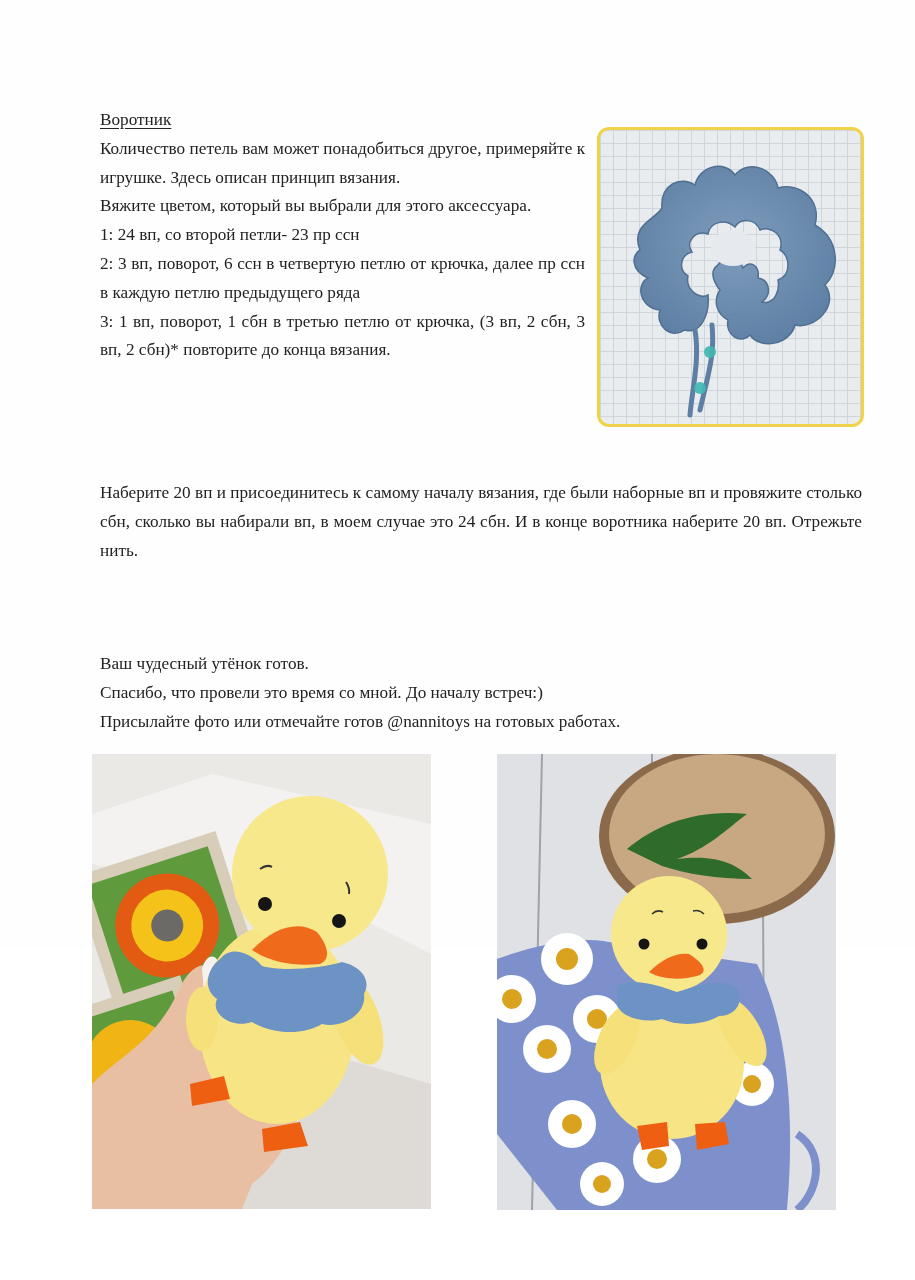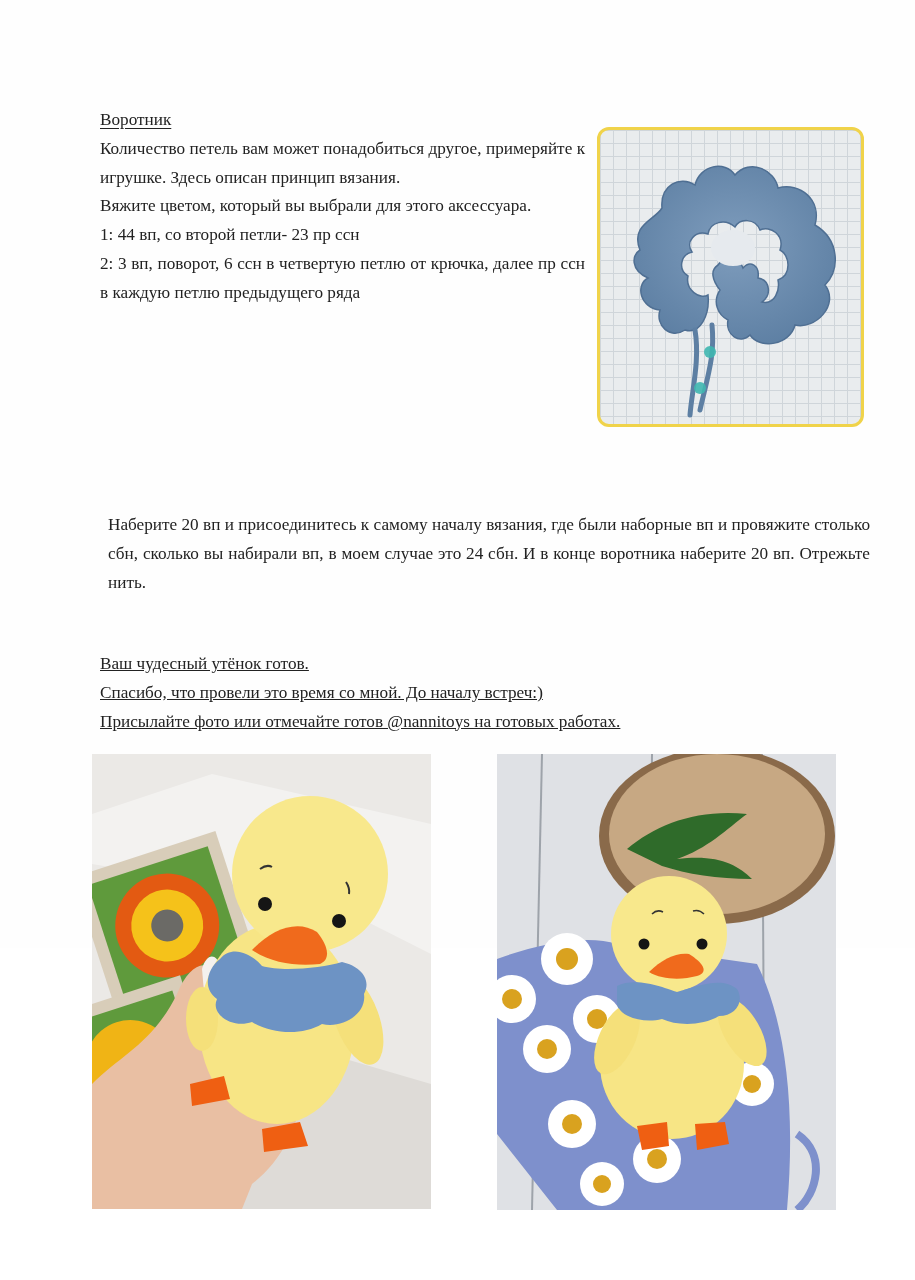--- a/index.html
+++ b/index.html
@@ -9,30 +9,30 @@
     .page { position: absolute; left: 0; top: 0; width: 915px; height: 948px; background: #fefefe; }
 
     .top-block {
       position: absolute; left: 100px; top: 106px; width: 485px;
       font-size: 17.2px; line-height: 28.8px;
     }
     .heading { text-decoration: underline; text-decoration-thickness: 1px; text-underline-offset: 3px; display: block; }
     .para { display: block; text-align: justify; text-align-last: left; }
 
     .mid-block {
-      position: absolute; left: 108px; top: 479px; width: 762px;
-      font-size: 17.2px; line-height: 28.8px; margin-top: 32px;
+      position: absolute; left: 100px; top: 479px; width: 762px;
+      font-size: 17.2px; line-height: 28.8px;
     }
     .mid-block .para { text-align: justify; }
 
     .end-block {
       position: absolute; left: 100px; top: 650px; width: 700px;
       font-size: 17.2px; line-height: 28.8px;
     }
-    .end-block .para { text-align: center; text-decoration: underline; }
+    .end-block .para { text-align: center; }
 
     
     .collar-frame {
       position: absolute; left: 597px; top: 127px; width: 267px; height: 300px;
       border: 3px solid #f0d34a; border-radius: 12px; overflow: hidden;
       background-color: #e9ecee;
       background-image:
         linear-gradient(#cfd5da 1px, transparent 1px),
         linear-gradient(90deg, #cfd5da 1px, transparent 1px);
       background-size: 13px 13px;
@@ -46,22 +46,23 @@
   </style>
 </head>
 <body>
 
 <div class="page">
 
   <div class="top-block">
     <span class="heading">Воротник</span>
     <span class="para">Количество петель вам может понадобиться другое, примеряйте к игрушке. Здесь описан принцип вязания.</span>
     <span class="para">Вяжите цветом, который вы выбрали для этого аксессуара.</span>
-    <span class="para">1: 44 вп, со второй петли- 23 пр ссн</span>
+    <span class="para">1: 24 вп, со второй петли- 23 пр ссн</span>
     <span class="para">2: 3 вп, поворот, 6 ссн в четвертую петлю от крючка, далее пр ссн в каждую петлю предыдущего ряда</span>
+    <span class="para">3: 1 вп, поворот, 1 сбн в третью петлю от крючка, (3 вп, 2 сбн, 3 вп, 2 сбн)* повторите до конца вязания.</span>
   </div>
 
   <div class="collar-frame">
     <svg viewBox="0 0 261 294" preserveAspectRatio="none">
       <defs>
         <radialGradient id="cg" cx="50%" cy="45%" r="60%">
           <stop offset="0%" stop-color="#7f9dbd"></stop>
           <stop offset="100%" stop-color="#5d7fa3"></stop>
         </radialGradient>
       </defs>

